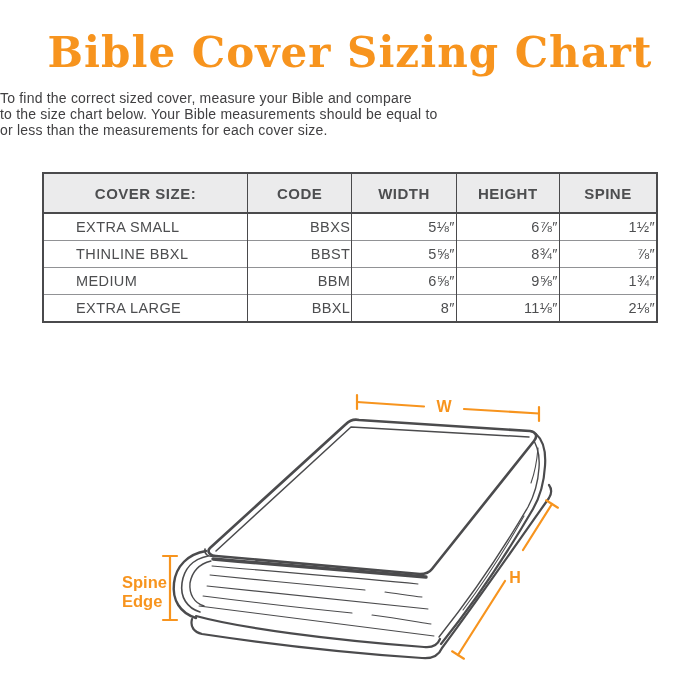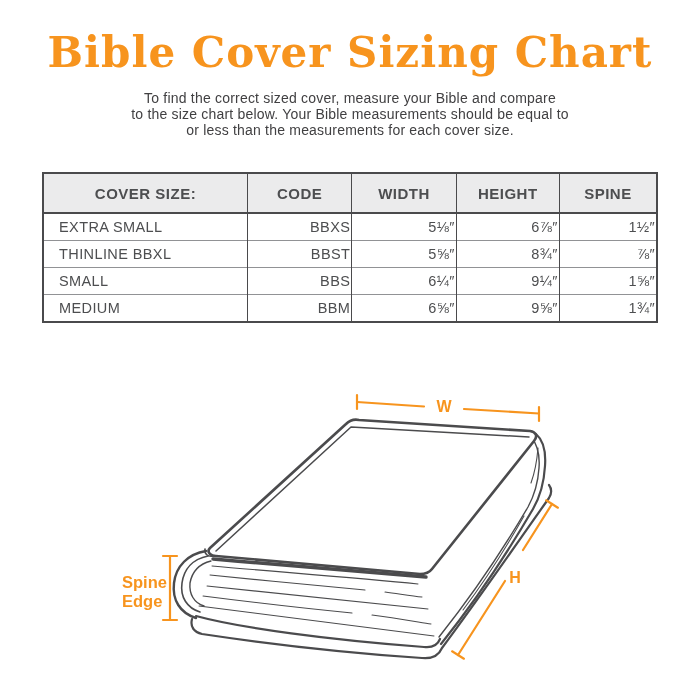--- a/index.html
+++ b/index.html
@@ -7,21 +7,21 @@
     position:relative; width:700px; height:700px; background:#ffffff;
     overflow:hidden; font-family:"Liberation Sans", sans-serif;
   }
   
   .title {
     position:absolute; top:28px; left:0; width:700px; text-align:center;
     font-family:"DejaVu Serif", serif; font-weight:bold;
     font-size:42px; letter-spacing:1px; color:#F7941E; white-space:nowrap;
   }
   .subtitle {
-    position:absolute; top:91px; left:0; width:700px; text-align:center;
+    position:absolute; top:91px; left:0; width:700px; text-align:left;
     font-size:14px; line-height:15.8px; letter-spacing:.2px; color:#414042;
     white-space:pre-line; font-weight:500;
   }
   
   .size-table {
     position:absolute; top:172px; left:42px; width:616px;
     border-collapse:collapse; table-layout:fixed;
     border:2px solid #4A4A4C; color:#4D4E50;
   }
   .size-table col.c1{width:33.3%} .size-table col.c2{width:17%}
@@ -30,21 +30,21 @@
   .size-table th {
     height:36px; background:#EBEBEC; font-size:15px; font-weight:bold;
     letter-spacing:.5px; text-align:center;
     border-left:1.5px solid #4A4A4C; border-bottom:2px solid #4A4A4C;
   }
   .size-table td {
     height:24px; font-size:14.5px; letter-spacing:.4px; text-align:right;
     border-left:1.5px solid #4A4A4C; border-top:1px solid #919295;
   }
   .size-table th:first-child, .size-table td:first-child { border-left:none; }
-  .size-table td.size-name { text-align:left; padding-left:15px; }
+  .size-table td.size-name { text-align:left; padding-left:32px; }
   
   .diagram { position:absolute; top:0; left:0; }
   .dim-text { font-family:"Liberation Sans", sans-serif; font-weight:bold; fill:#F7941E; }
 </style>
 </head>
 <body>
 
 <div class="page">
 
   <div class="title">Bible Cover Sizing Chart</div>
@@ -78,32 +78,32 @@
         <td>1½″</td>
       </tr>
       <tr>
         <td class="size-name">THINLINE BBXL</td>
         <td>BBST</td>
         <td>5⅝″</td>
         <td>8¾″</td>
         <td>⅞″</td>
       </tr>
       <tr>
-        <td class="size-name">SMALL</td>
-        <td>BBS</td>
-        <td>6¼″</td>
-        <td>9¼″</td>
-        <td>1⅝″</td>
-      </tr>
-      <tr>
         <td class="size-name">MEDIUM</td>
         <td>BBM</td>
         <td>6⅝″</td>
         <td>9⅝″</td>
         <td>1¾″</td>
+      </tr>
+      <tr>
+        <td class="size-name">EXTRA LARGE</td>
+        <td>BBXL</td>
+        <td>8″</td>
+        <td>11⅛″</td>
+        <td>2⅛″</td>
       </tr>
     </tbody>
   </table>
 
   <svg class="diagram" width="700" height="700" viewBox="0 0 700 700">
 
     <g stroke="#4B4B4D" fill="none" stroke-linecap="round" stroke-linejoin="round">
 
       <path stroke-width="2.2" d="M 192,619 C 190,627 194,632 202,634 C 282,646 362,654 422,658 C 433,659 439,655 442,648 C 480,597 515,546 549,498 C 552,493 552,489 549,485"></path>
 

